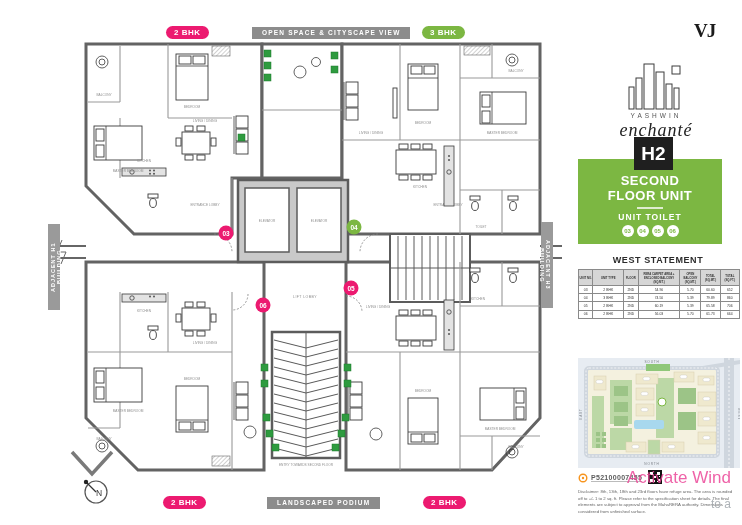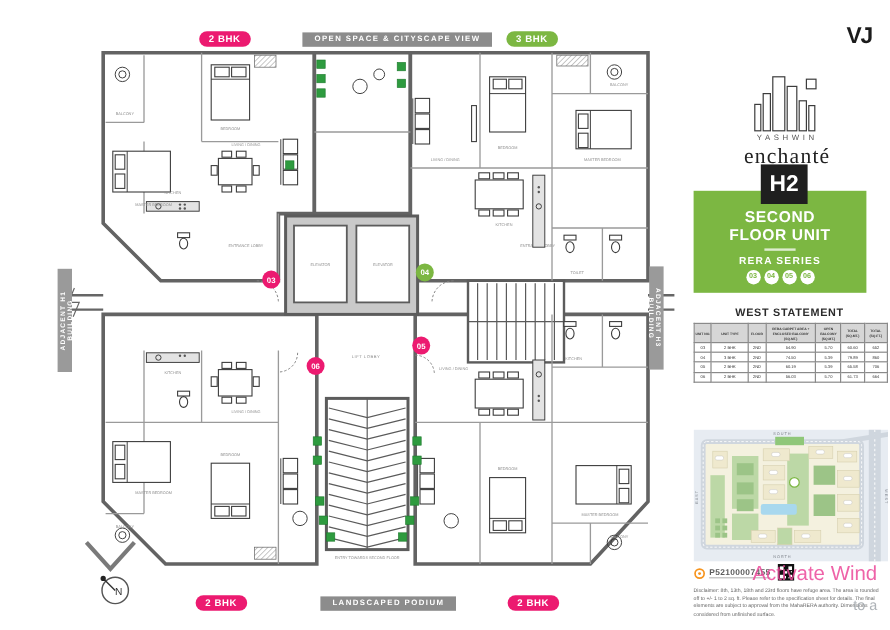--- a/index.html
+++ b/index.html
@@ -16,26 +16,26 @@
     padding:0 8px;border-radius:8px;letter-spacing:.5px;}
   .pill.pink{background:var(--pink);}
   .pill.green{background:var(--green);}
   .bar-badge{position:absolute;background:var(--gray_badge);color:#fff;font-size:6.5px;
     line-height:12px;padding:0 10px;letter-spacing:1.2px;font-weight:bold;}
   .v-badge{position:absolute;background:#9a9a9a;color:#fff;font-size:5.5px;letter-spacing:1px;
     writing-mode:vertical-rl;text-align:center;padding:8px 2px;font-weight:bold;width:12px;height:86px;}
   .v-badge.flip{transform:rotate(180deg);}
 
   
-  .vj{position:absolute;left:694px;top:20px;width:44px;text-align:center;
-    font-family:Liberation Sans, sans-serif;font-weight:bold;font-size:19px;color:#1b1b1b;letter-spacing:-1px;}
+  .vj{position:absolute;left:694px;top:20px;width:44px;
+    font-family:Liberation Serif, serif;font-weight:bold;font-size:19px;color:#1b1b1b;letter-spacing:-1px;}
   .brand{position:absolute;left:595px;top:60px;width:122px;text-align:center;}
   .brand .skyline{display:block;margin:0 auto;}
   .brand .yashwin{font-size:6.5px;letter-spacing:3px;color:#555;margin-top:2px;}
-  .brand .enchante{font-family:"Liberation Serif",serif;font-size:18px;color:#222;letter-spacing:1px;margin-top:1px;}
+  .brand .enchante{font-family:"Liberation Serif",serif;font-size:18px;color:#222;letter-spacing:1px;margin-top:1px;font-style:italic;}
   .h2box{position:absolute;left:634px;top:137px;width:39px;height:33px;background:var(--dark);
     color:#fff;font-weight:bold;font-size:19px;text-align:center;line-height:33px;z-index:2;}
   .greenpanel{position:absolute;left:578px;top:159px;width:144px;height:85px;background:var(--green);
     z-index:1;text-align:center;color:#fff;padding-top:15px;}
   .greenpanel .t1{font-size:13px;font-weight:bold;line-height:1.12;letter-spacing:.5px;}
   .greenpanel .div{width:26px;height:2px;background:rgba(255,255,255,.75);margin:4px auto 3px;}
   .greenpanel .us{font-size:8.5px;font-weight:bold;letter-spacing:1px;}
   .us-row{margin-top:3px;display:flex;justify-content:center;gap:3px;}
   .us-circle{display:inline-block;width:12px;height:12px;border-radius:50%;background:#fff;
     color:var(--green);font-size:6px;font-weight:bold;line-height:12px;text-align:center;}
@@ -408,21 +408,21 @@
     <div class="yashwin">YASHWIN</div>
     <div class="enchante">enchanté</div>
   </div>
 
   <div class="h2box">H2</div>
 
   <div class="greenpanel">
     <div class="t1">SECOND</div>
     <div class="t1">FLOOR UNIT</div>
     <div class="div"></div>
-    <div class="us">RERA SERIES</div>
+    <div class="us">UNIT TOILET</div>
     <div class="us-row">
         <span class="us-circle">03</span>
         <span class="us-circle">04</span>
         <span class="us-circle">05</span>
         <span class="us-circle">06</span>
       </div>
   </div>
 
   <div class="area-title">WEST STATEMENT</div>
 

